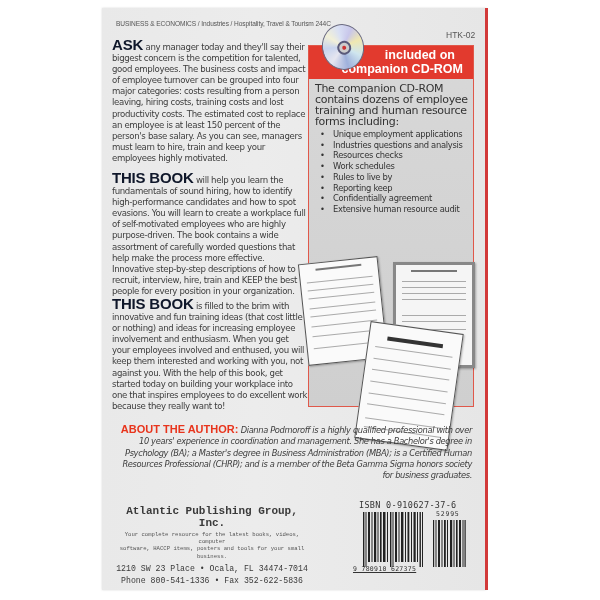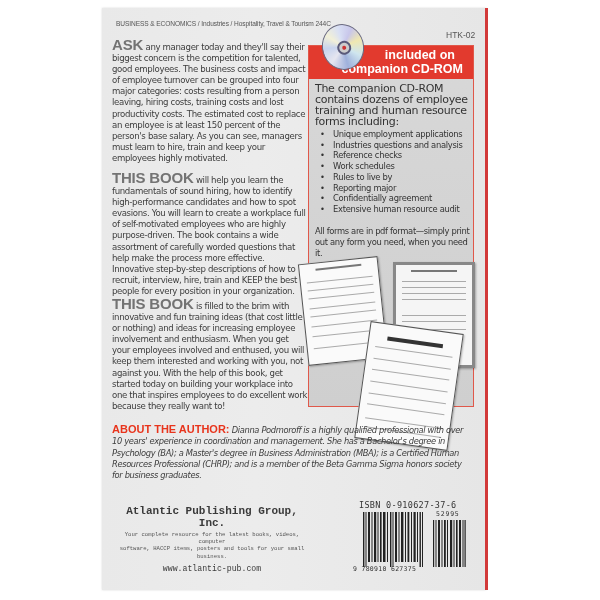--- a/index.html
+++ b/index.html
@@ -26,30 +26,30 @@
       position: absolute; left: 446px; top: 30px;
       font-size: 8.5px; color: #555;
       font-family: "Liberation Sans", sans-serif;
     }
     .para {
       position: absolute; left: 112px; width: 196px;
       font-size: 8.6px; line-height: 11.1px; color: #3d3d3d;
       font-family: "DejaVu Sans", sans-serif; letter-spacing: -0.35px;
     }
     .para .lead {
-      color: #737373; font-weight: bold; font-size: 15px; letter-spacing: -0.2px;
+      color: #0f172a; font-weight: bold; font-size: 15px; letter-spacing: -0.2px;
       font-family: "Liberation Sans", sans-serif;
     }
     #p1 { top: 39px; }
     #p2 { top: 172px; }
     #p3 { top: 298px; }
     .author {
       position: absolute; left: 112px; top: 424px; width: 360px;
       font-size: 8.3px; line-height: 11.3px; color: #3d3d3d; font-style: italic;
-      font-family: "DejaVu Sans", sans-serif; letter-spacing: -0.35px;
+      font-family: "DejaVu Sans", sans-serif; letter-spacing: -0.35px; text-align: right;
     }
     .author .lead {
       font-style: normal; font-weight: bold; color: #e8341c; font-size: 11px;
       font-family: "Liberation Sans", sans-serif; letter-spacing: 0;
     }
     .cd-box {
       position: absolute; left: 308px; top: 45px; width: 166px; height: 362px;
       border: 1.5px solid #e0584a; background: linear-gradient(180deg, #d8d8d8, #cfcfcf);
       box-sizing: border-box;
     }
@@ -112,21 +112,21 @@
     }
     .barcode-sm {
       position: absolute; left: 433px; top: 520px; width: 33px; height: 47px;
     }
     .price-code {
       position: absolute; left: 436px; top: 510px;
       font-family: "DejaVu Sans Mono", monospace; font-size: 6.5px; color: #333; letter-spacing: 0.8px;
     }
     .ean-digits {
       position: absolute; left: 353px; top: 565px;
-      font-family: "DejaVu Sans Mono", monospace; font-size: 6.5px; color: #333; letter-spacing: 0.3px;
+      font-family: "DejaVu Sans Mono", monospace; font-size: 6.5px; color: #333; letter-spacing: 0.3px; text-decoration: underline;
     }
   </style>
 </head>
 <body>
 
 <div class="cover"></div>
 <div class="cover-edge"></div>
 
 <div class="category">BUSINESS &amp; ECONOMICS / Industries / Hospitality, Travel &amp; Tourism  244C</div>
 <div class="sku">HTK-02</div>
@@ -143,28 +143,27 @@
 
 <div class="cd-box">
   <div class="cd-banner">
     <span class="l1">included on</span>
     <span class="l2">companion CD-ROM</span>
   </div>
   <div class="cd-intro">The companion CD-ROM contains dozens of employee training and human resource forms including:</div>
   <ul class="cd-list">
     <li><span class="bullet">•</span><span>Unique employment applications</span></li>
     <li><span class="bullet">•</span><span>Industries questions and analysis</span></li>
-    <li><span class="bullet">•</span><span>Reference checks</span></li>
+    <li><span class="bullet">•</span><span>Resources checks</span></li>
     <li><span class="bullet">•</span><span>Work schedules</span></li>
     <li><span class="bullet">•</span><span>Rules to live by</span></li>
-    <li><span class="bullet">•</span><span>Reporting major</span></li>
+    <li><span class="bullet">•</span><span>Reporting keep</span></li>
     <li><span class="bullet">•</span><span>Confidentially agreement</span></li>
     <li><span class="bullet">•</span><span>Extensive human resource audit</span></li>
   </ul>
-  <div class="cd-outro">All forms are in pdf format—simply print out any form you need, when you need it.</div>
 </div>
 
 <div class="cd-disc">
     <div class="hole"></div>
   </div>
 
 <div class="form" id="form1">
   <div class="ttl"></div>
   <div class="ln" style="top:18%"></div>
   <div class="ln" style="top:26%"></div>
@@ -201,21 +200,22 @@
   <span class="lead">ABOUT THE AUTHOR:</span><span>  Dianna Podmoroff is a highly qualified professional with over 10 years' experience in coordination and management. She has a Bachelor's degree in Psychology (BA); a Master's degree in Business Administration (MBA); is a Certified Human Resources Professional (CHRP); and is a member of the Beta Gamma Sigma honors society for business graduates.</span>
 </div>
 
 <div class="publisher">
   <div class="name">Atlantic Publishing Group, Inc.</div>
   <div class="tag">
     <div>Your complete resource for the latest books, videos, computer</div>
     <div>software, HACCP items, posters and tools for your small business.</div>
   </div>
   <div class="addr">
-    <div>www.atlantic-pub.com</div>
+    <div>1210 SW 23 Place • Ocala, FL 34474-7014</div>
+    <div>Phone 800-541-1336 • Fax 352-622-5836</div>
   </div>
 </div>
 
 <div class="isbn-label">ISBN  0-910627-37-6</div>
 <div class="price-code">52995</div>
 
 <svg class="barcode" viewBox="0 0 62 55" preserveAspectRatio="none">
   <rect x="0" y="0" width="62" height="55" fill="#e8e8e8"></rect>
   <g fill="#222">
     <rect x="1" y="0" width="1.4" height="55"></rect>

